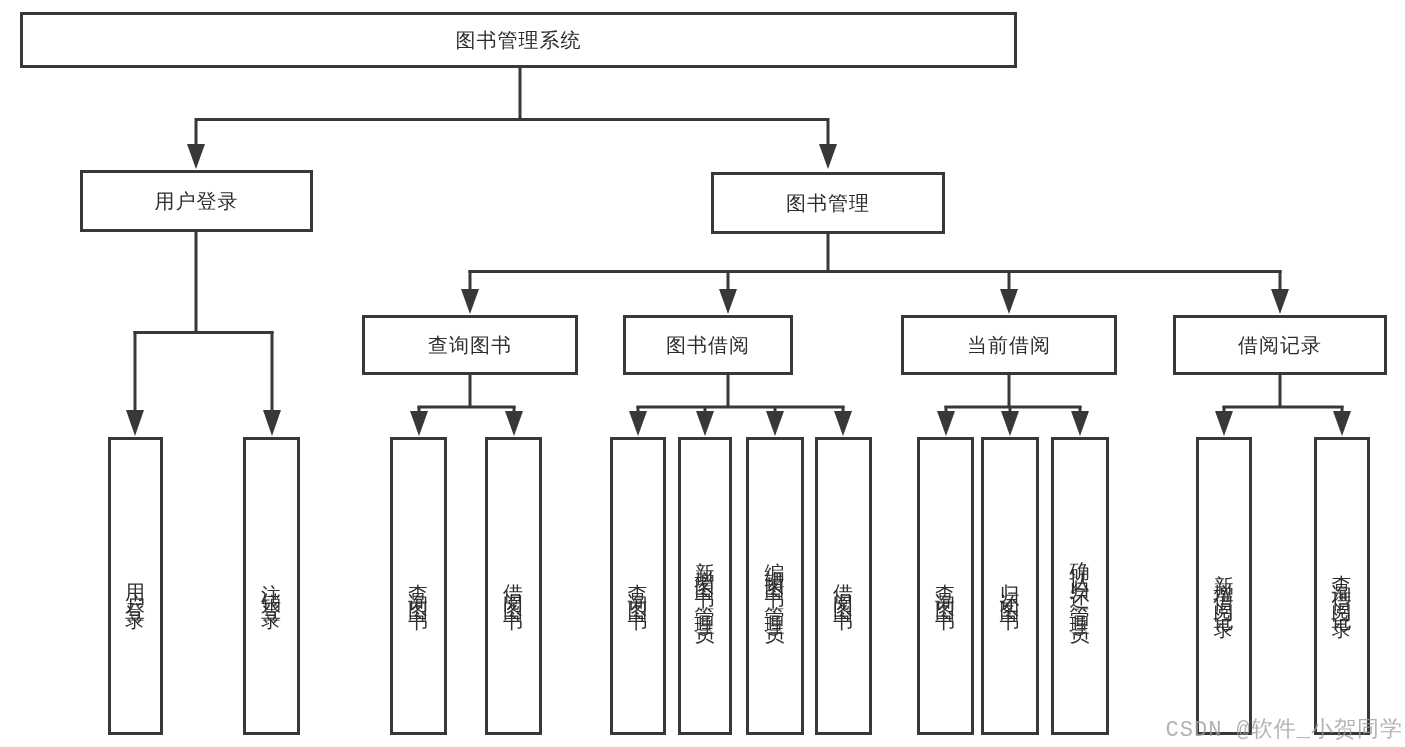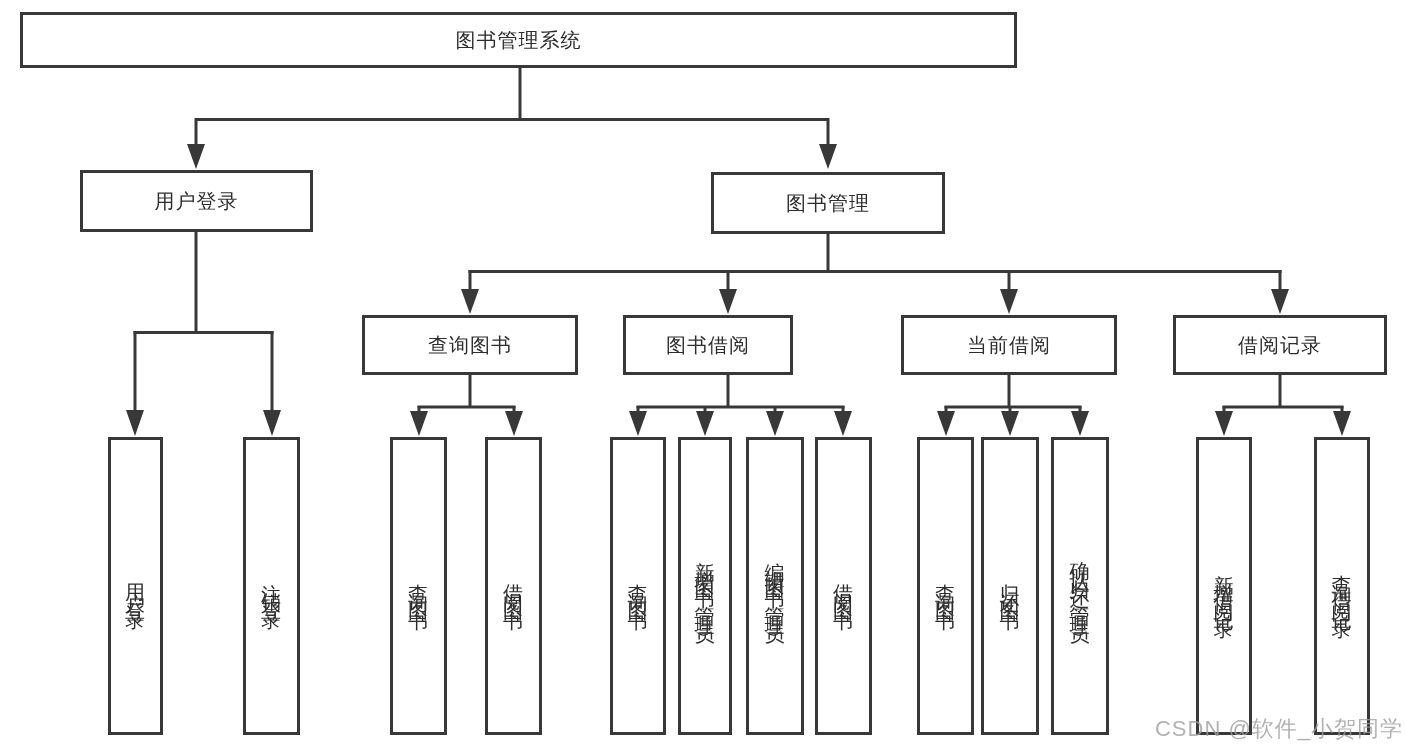--- a/index.html
+++ b/index.html
@@ -15,21 +15,21 @@
     font-size:20px;letter-spacing:1px;z-index:2;
   }
   .node .hlabel{white-space:nowrap;}
   .leaf .vlabel{
     writing-mode:vertical-rl;text-orientation:mixed;
     font-size:20px;letter-spacing:9px;line-height:1;white-space:nowrap;
   }
   .watermark{
     position:absolute;left:1145px;top:714px;width:258px;
     text-align:right;font-size:22px;color:#9e9e9e;opacity:.8;
-    letter-spacing:1px;z-index:3;white-space:nowrap;
+    letter-spacing:1px;z-index:3;white-space:nowrap;font-family:Liberation Mono, monospace;
   }
 </style>
 </head>
 <body>
 
 <div class="canvas">
 
   <svg class="connectors" width="1405" height="747" aria-hidden="true">
 
     <g>

